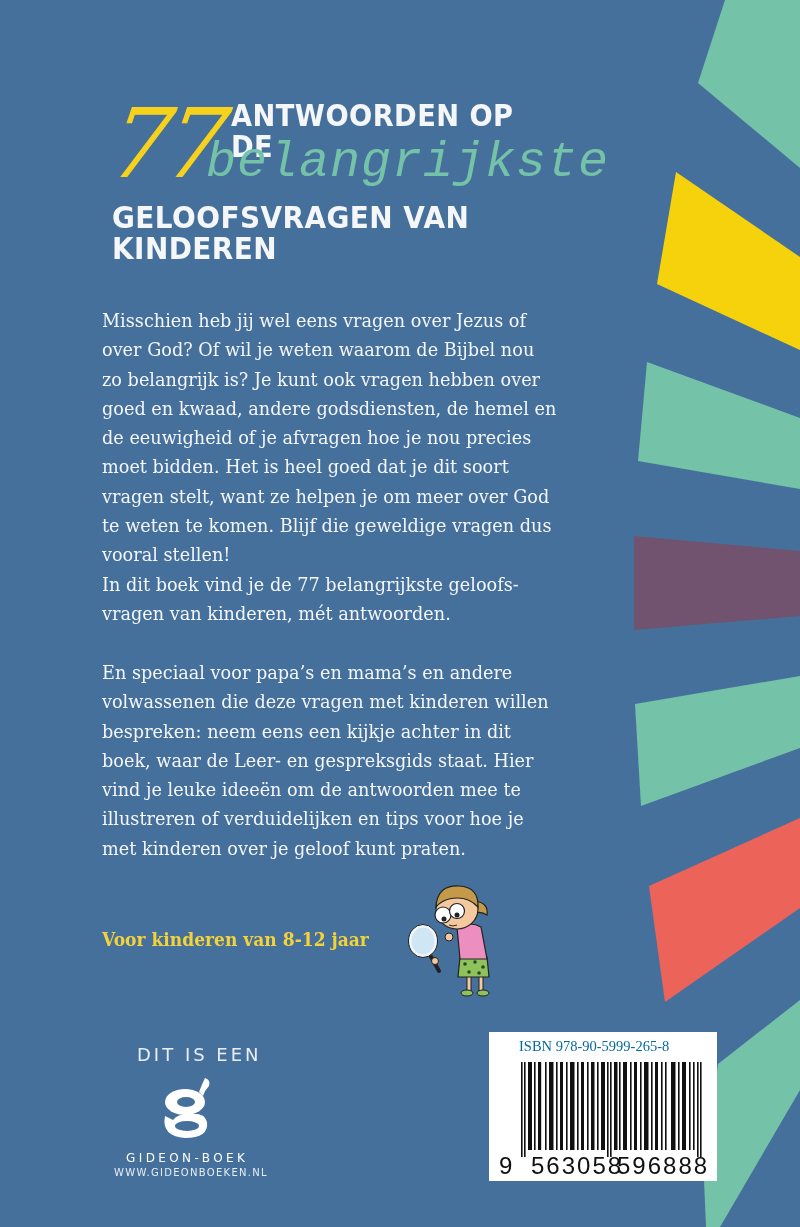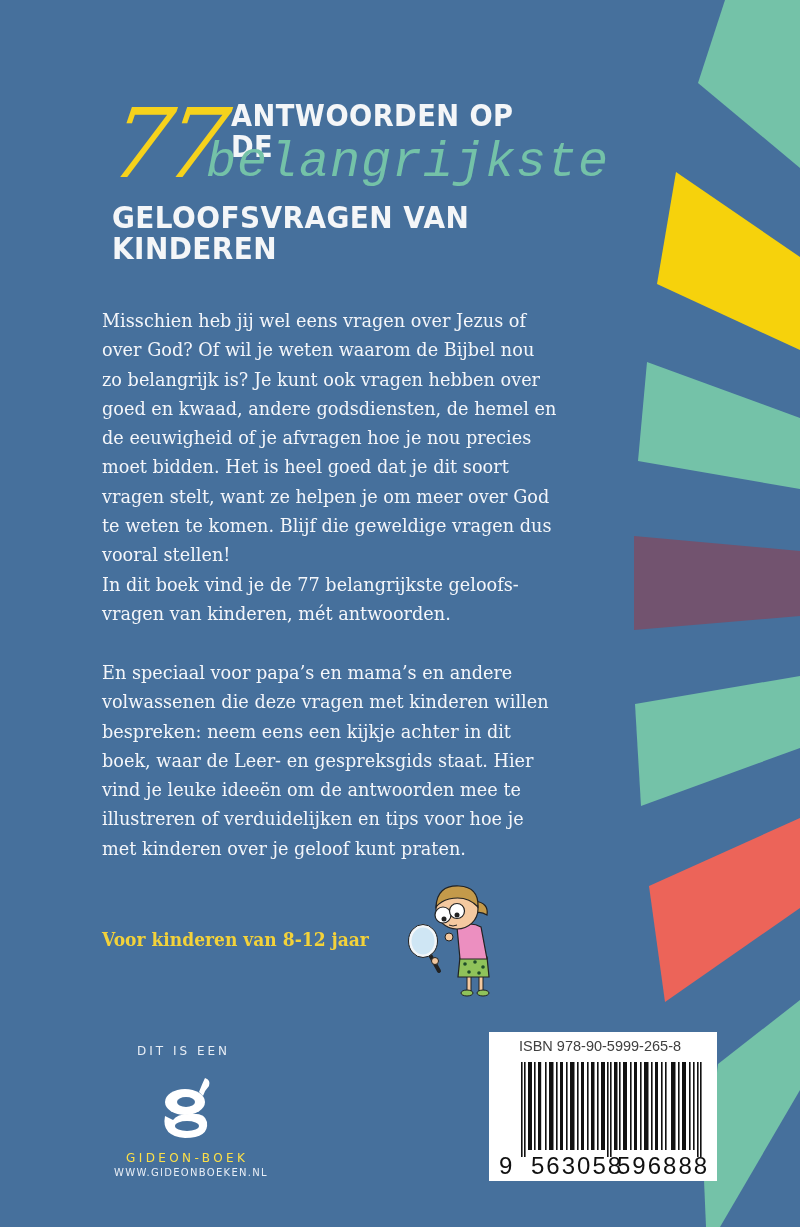--- a/index.html
+++ b/index.html
@@ -50,39 +50,39 @@
     font-family: "DejaVu Serif", serif; font-size: 19px;
     color: #f3d23a; font-weight: bold; white-space: nowrap;
     transform: scaleX(0.9); transform-origin: left top;
   }
 
   .girl { position: absolute; left: 405px; top: 881px; width: 95px; height: 118px; }
 
   .publisher { position: absolute; left: 110px; top: 1040px; width: 170px; height: 140px; }
   .pub-top {
     position: absolute; left: 27px; top: 4px; font-family: "DejaVu Sans", sans-serif;
-    font-size: 12px; letter-spacing: 3px; color: #e8eef6;
+    font-size: 18px; letter-spacing: 3px; color: #e8eef6;
   }
   .pub-logo { position: absolute; left: 45px; top: 36px; width: 60px; height: 66px; }
   .pub-name {
     position: absolute; left: 16px; top: 111px; font-family: "DejaVu Sans", sans-serif;
-    font-size: 12px; letter-spacing: 3.4px; color: #fde047; white-space: nowrap;
+    font-size: 12px; letter-spacing: 3.4px; color: #ffffff; white-space: nowrap;
   }
   .pub-url {
     position: absolute; left: 4px; top: 127px; font-family: "DejaVu Sans", sans-serif;
     font-size: 10px; letter-spacing: 1.3px; color: #e8eef6; white-space: nowrap;
   }
 
   .barcode-box {
     position: absolute; left: 489px; top: 1032px; width: 228px; height: 149px;
     background: #ffffff;
   }
   .isbn-label {
     position: absolute; left: 30px; top: 6px;
-    font-family: Liberation Sans, sans-serif; font-size: 14.5px; color: #404040;
+    font-family: Liberation Serif, serif; font-size: 14.5px; color: #0369a1;
     white-space: nowrap;
   }
   .bars { position: absolute; left: 32px; top: 30px; width: 185px; height: 95px; }
   .barcode-digits {
     position: absolute; left: 0; top: 120px; width: 228px; height: 26px;
     font-family: "Liberation Sans", sans-serif; font-size: 24px; color: #111;
   }
   .barcode-digits span { position: absolute; top: 0; white-space: nowrap; letter-spacing: 2px; }
 </style>
 </head>

